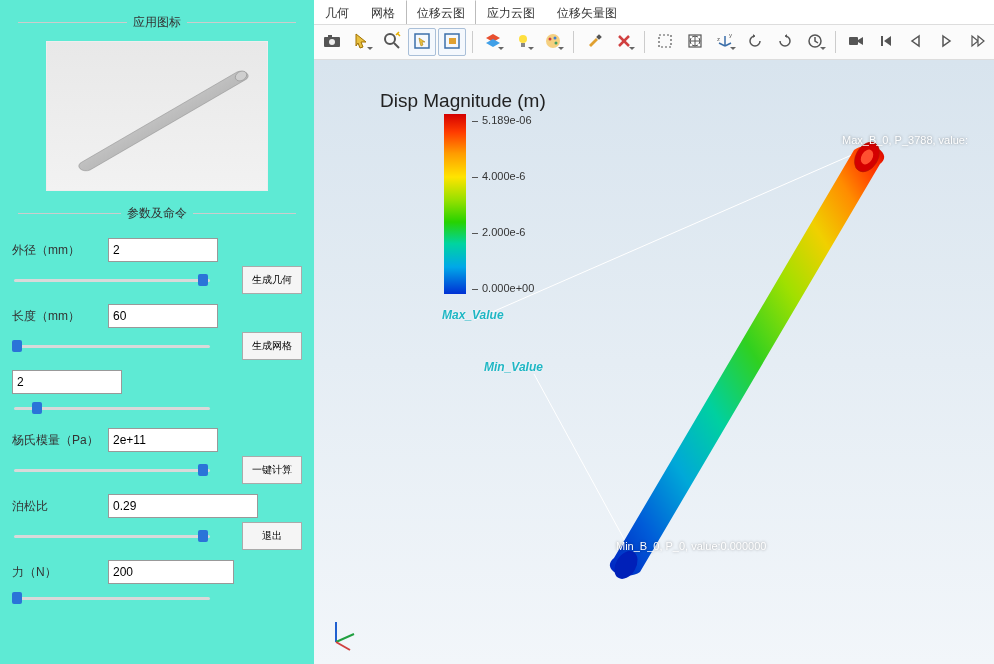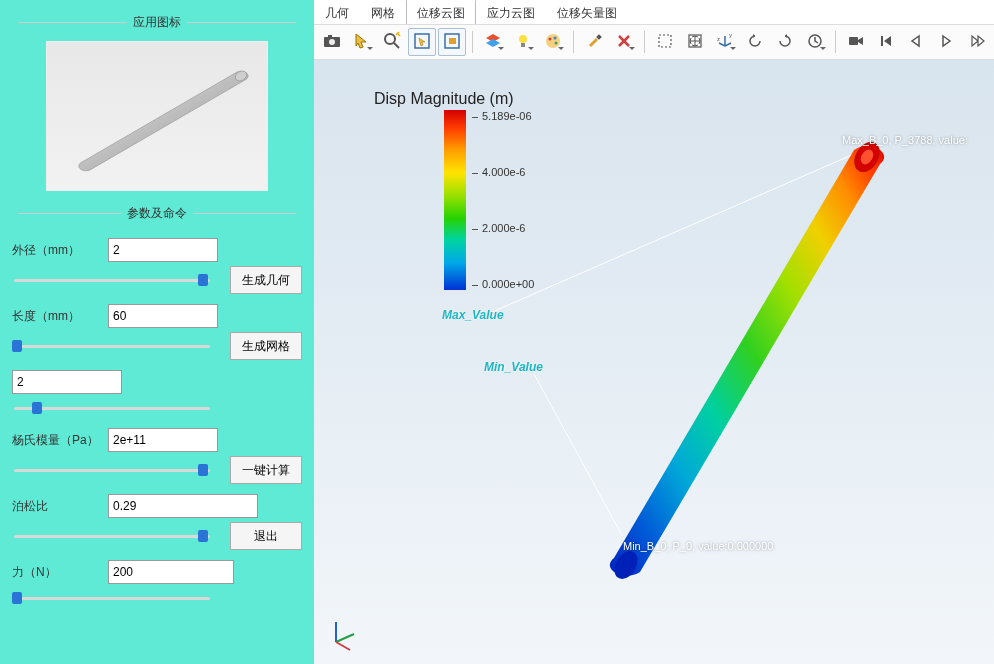--- a/index.html
+++ b/index.html
@@ -81,25 +81,25 @@
 }
 .slider-thumb {
   position: absolute;
   top: 4px;
   width: 10px;
   height: 12px;
   background: #2a74d8;
   border-radius: 2px;
 }
 .side-btn {
-  width: 72px;
+  width: 60px;
   height: 28px;
   background: #f5f5f5;
   border: 1px solid #aaa;
-  font-size: 12px;
+  font-size: 10px;
   cursor: pointer;
   margin-left: auto;
 }
 
 .main {
   flex: 1;
   display: flex;
   flex-direction: column;
   background: #fff;
 }
@@ -160,23 +160,24 @@
   overflow: hidden;
 }
 .legend {
   position: absolute;
   left: 60px;
   top: 30px;
   display: flex;
   flex-direction: column;
 }
 .legend-title {
-  font-size: 16px;
+  font-size: 19px;
   color: #222;
   margin-bottom: 2px;
+  margin-left: 6px;
 }
 .legend-body {
   display: flex;
   height: 180px;
   margin-left: 70px;
 }
 .legend-bar {
   width: 22px;
   background: linear-gradient(180deg,
     #d40000 0%, #ff3b00 10%, #ff9c00 22%, #ffe400 35%,
@@ -496,21 +497,21 @@
         <ellipse cx="553" cy="97" rx="16" ry="11" transform="rotate(-59 553 97)" fill="#d40000" stroke="#aa2000" stroke-width="0.5"></ellipse>
         <ellipse cx="553" cy="97" rx="8" ry="5.5" transform="rotate(-59 553 97)" fill="#ff5030"></ellipse>
         <ellipse cx="312" cy="505" rx="15" ry="10" transform="rotate(-59 312 505)" fill="#0020b8"></ellipse>
       </g>
     </svg>
 
     <div class="annot" style="left:128px; top:248px;">Max_Value</div>
     <div class="annot" style="left:170px; top:300px;">Min_Value</div>
 
     <div class="datalabel" style="left:528px; top:74px;">Max_B_0, P_3788, value:</div>
-    <div class="datalabel" style="left:309px; top:480px;">Min_B_0, P_0, value:0.000000</div>
+    <div class="datalabel" style="left:302px; top:480px;">Min_B_0, P_0, value:0.000000</div>
 
     <div class="triad">
       <svg viewBox="0 0 40 40">
           <g stroke-width="2">
         <line x1="10" y1="30" x2="10" y2="10" stroke="#2060d0"></line>
         <line x1="10" y1="30" x2="28" y2="22" stroke="#20a040"></line>
         <line x1="10" y1="30" x2="24" y2="38" stroke="#d04040"></line>
       </g>
         </svg>
     </div>

